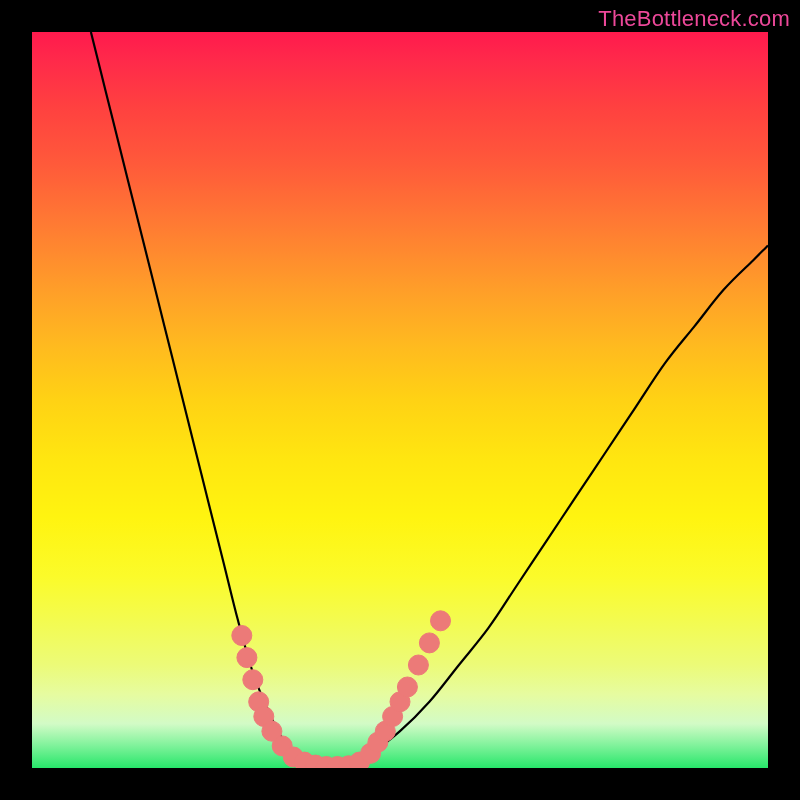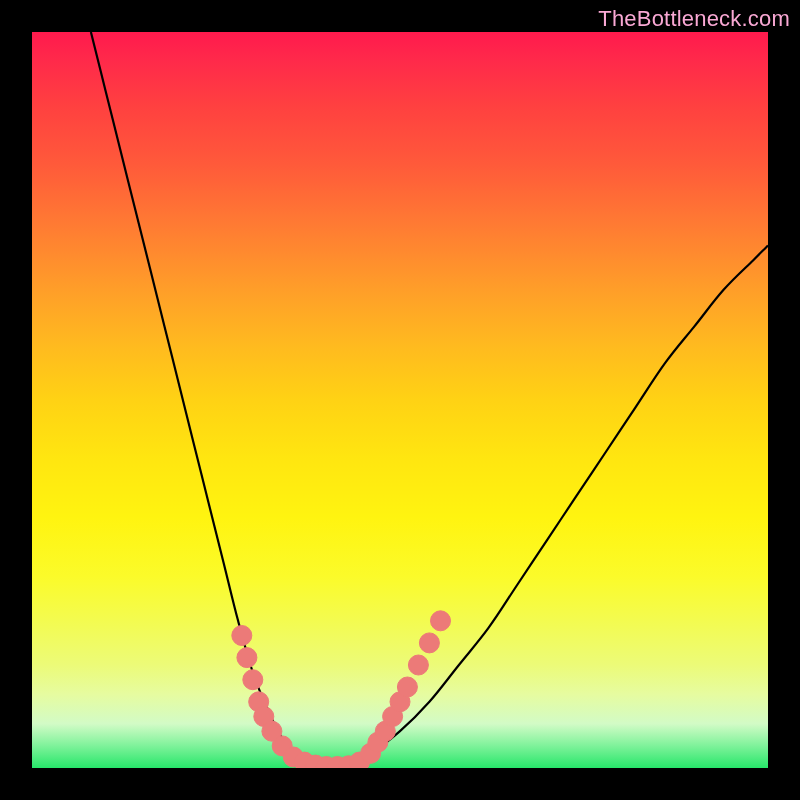--- a/index.html
+++ b/index.html
@@ -45,21 +45,21 @@
       #e6fca0 90%,
       #d2fbc6 94%,
       #7ef29a 97%,
       #27e66a 100%
     );
   }
   .watermark {
     position: absolute;
     top: 6px;
     right: 10px;
-    color: #f9a8d4;
+    color: #ec4899;
     font-size: 22px;
     letter-spacing: 0.2px;
     user-select: none;
   }
   svg.curves {
     position: absolute;
     inset: 0;
     width: 736px;
     height: 736px;
   }

